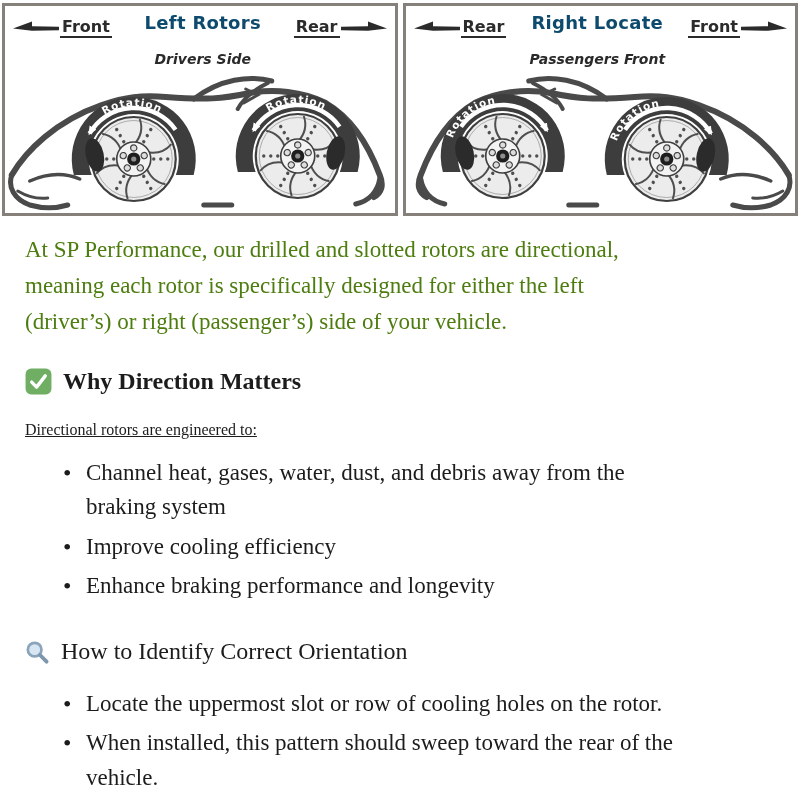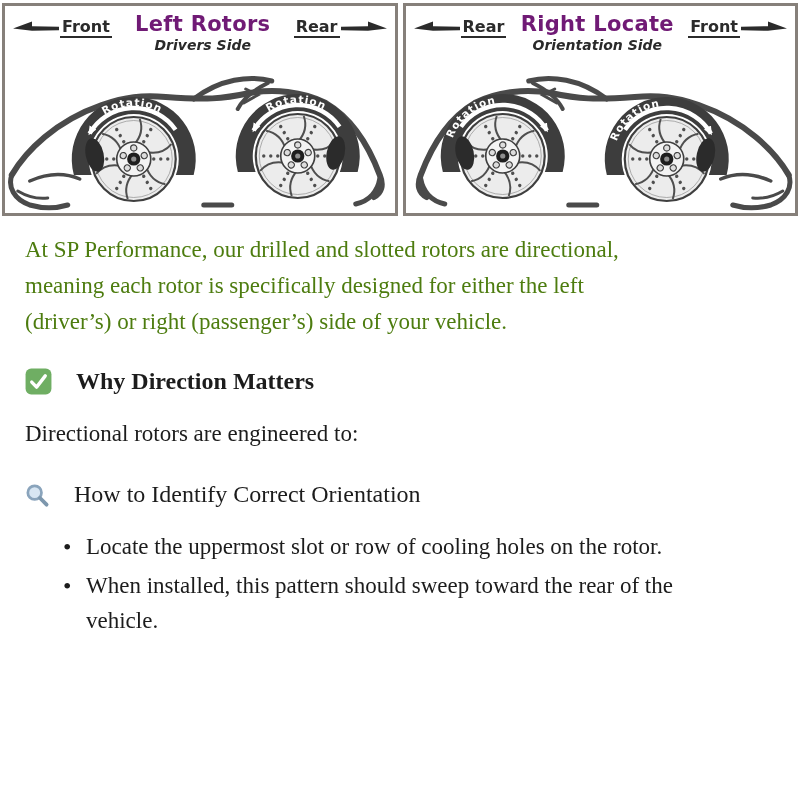--- a/index.html
+++ b/index.html
@@ -15,43 +15,43 @@
   .panel {
     flex:1; height:213px; border:3px solid #86807a;
     background:#ffffff; position:relative; overflow:hidden;
   }
   .panel-header {
     display:grid; grid-template-columns:auto 1fr auto;
     align-items:start; padding:7px 8px 0 8px;
     font-family:"DejaVu Sans", sans-serif;
   }
   .title-stack { text-align:center; line-height:1; margin-top:1px; }
-  .panel-title { font-size:21px; font-weight:bold; color:#701a75; letter-spacing:0.3px; }
-  .panel-subtitle { font-size:14px; font-weight:bold; font-style:italic; color:#2a2a2a; margin-top:3px; }
+  .panel-title { font-size:18px; font-weight:bold; color:#0c4a6e; letter-spacing:0.3px; }
+  .panel-subtitle { font-size:14px; font-weight:bold; font-style:italic; color:#2a2a2a; margin-top:20px; }
   .dir { display:flex; align-items:center; gap:1px; margin-top:5px; }
   .dir .lbl {
     font-size:16px; font-weight:bold; color:#2b2b2b;
     border-bottom:2.5px solid #2b2b2b; padding:0 2px 0px 2px; line-height:1.15;
   }
   .car-box { position:absolute; left:0; right:0; bottom:0; height:158px; }
   .car-box svg { display:block; width:100%; height:100%; }
 
   
   .article { padding:0 30px 0 25px; }
   .intro {
     margin:16px 0 0 0; font-size:23px; line-height:1.565;
     white-space:pre-line; color:#4d7c0f;
   }
   .sec-head {
-    display:flex; align-items:center; gap:24px;
+    display:flex; align-items:center; gap:11px;
     margin:27px 0 0 0; font-size:24px; line-height:1.2;
   }
   .sec-head .ht-bold { font-weight:bold; }
   .sec-head .ht-reg  { font-weight:normal; }
-  .lead { margin:25px 0 0 0; font-size:23px; }
+  .lead { margin:25px 0 0 0; font-size:16px;text-decoration:underline; }
   ul.blist { margin:17px 0 0 0; padding:0 0 0 38px; list-style:none; }
   ul.blist li {
     position:relative; padding-left:23px; font-size:23px;
     line-height:1.5; margin-bottom:5px; white-space:pre-line;
   }
   ul.blist li::before {
     content:"\2022"; position:absolute; left:0; top:-1px; font-size:24px;
   }
   .check-badge { width:27px; height:27px; flex:0 0 27px; }
   .mag-icon { width:25px; height:25px; flex:0 0 25px; margin-top:2px; }
@@ -185,21 +185,21 @@
   <div class="panel">
     <div class="panel-header">
       <div class="dir">
         <svg class="arrow" width="46" height="15" viewBox="0 0 46 15">
           <path d="M0,7.5 L19,0.5 L19,5.2 L46,5.8 L46,9.2 L19,9.8 Z" fill="#2b2b2b"></path>
         </svg>
         <span class="lbl">Rear</span>
       </div>
       <div class="title-stack">
         <div class="panel-title">Right Locate</div>
-        <div class="panel-subtitle">Orientation Side</div>
+        <div class="panel-subtitle">Passengers Front</div>
       </div>
       <div class="dir">
         <span class="lbl">Front</span>
         <svg class="arrow" width="46" height="15" viewBox="0 0 46 15">
           <path d="M46,7.5 L27,0.5 L27,5.2 L0,5.8 L0,9.2 L27,9.8 Z" fill="#2b2b2b"></path>
         </svg>
       </div>
     </div>
 
     <div class="car-box">
@@ -313,20 +313,26 @@
   <div class="sec-head">
     <svg class="check-badge" viewBox="0 0 24 24">
       <rect x="0.5" y="0.5" width="23" height="23" rx="5" fill="#6fae63"></rect>
       <path d="M6,12.5 L10.3,17 L18,7" fill="none" stroke="#ffffff" stroke-width="3" stroke-linecap="round" stroke-linejoin="round"></path>
     </svg>
     <span class="ht-bold">Why Direction Matters</span>
   </div>
 
   <p class="lead">Directional rotors are engineered to:</p>
 
+  <ul class="blist">
+    <li>Channel heat, gases, water, dust, and debris away from the
+braking system</li>
+    <li>Improve cooling efficiency</li>
+    <li>Enhance braking performance and longevity</li>
+  </ul>
 
   <div class="sec-head" style="margin-top:33px;">
     <svg class="mag-icon" viewBox="0 0 22 22">
       <circle cx="8.5" cy="8.5" r="6" fill="#d8e6f3" stroke="#8aa4bc" stroke-width="2.4"></circle>
       <line x1="13.2" y1="13.2" x2="19" y2="19" stroke="#7d97ad" stroke-width="3.4" stroke-linecap="round"></line>
     </svg>
     <span class="ht-reg">How to Identify Correct Orientation</span>
   </div>
 
   <ul class="blist" style="margin-top:21px;">

